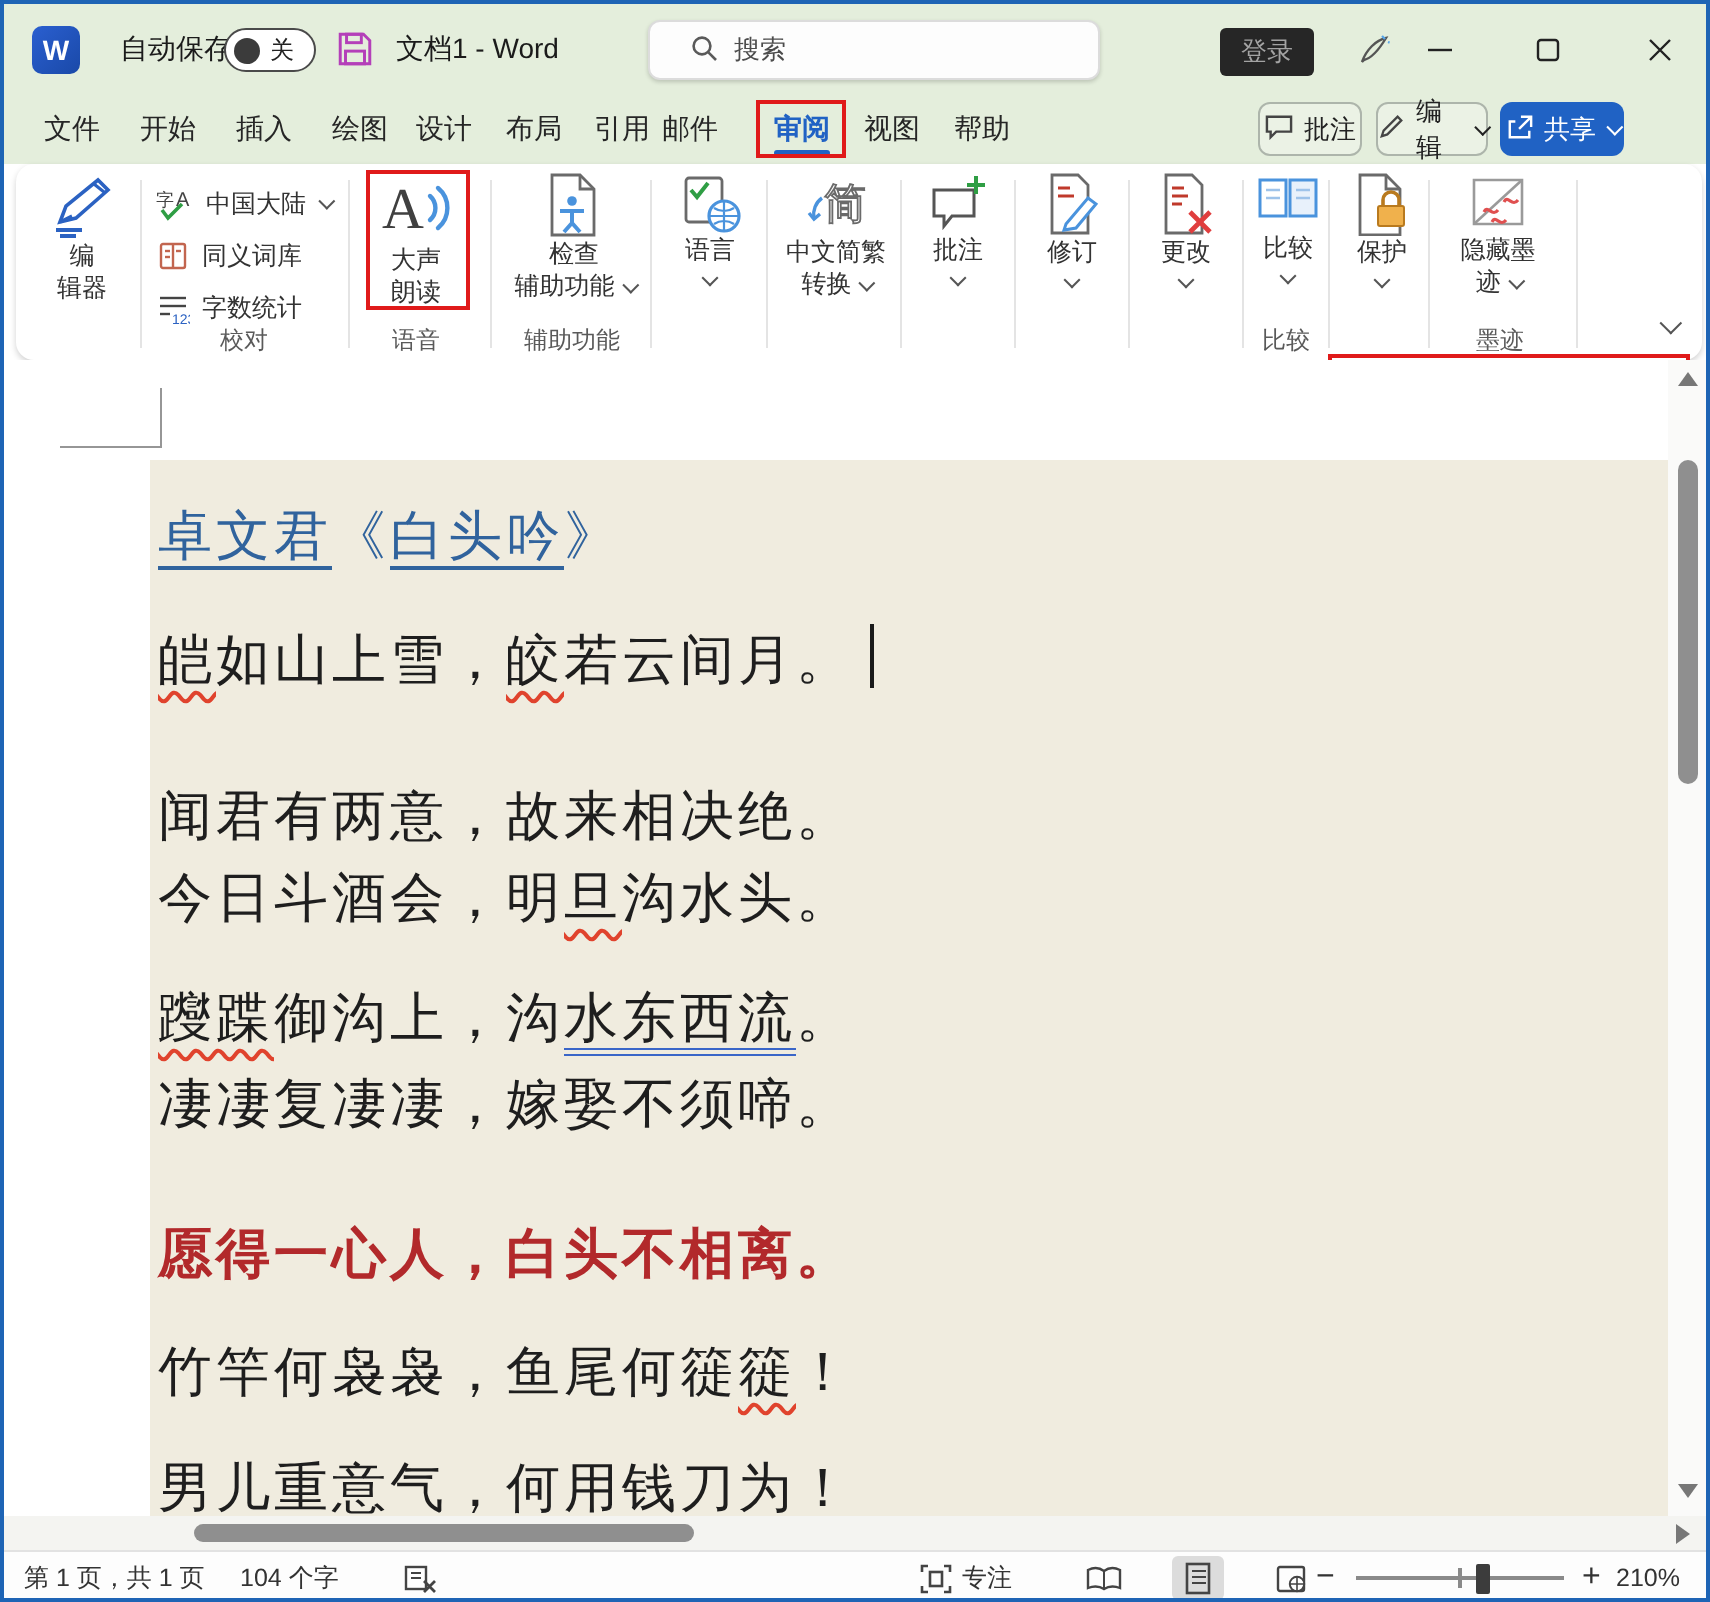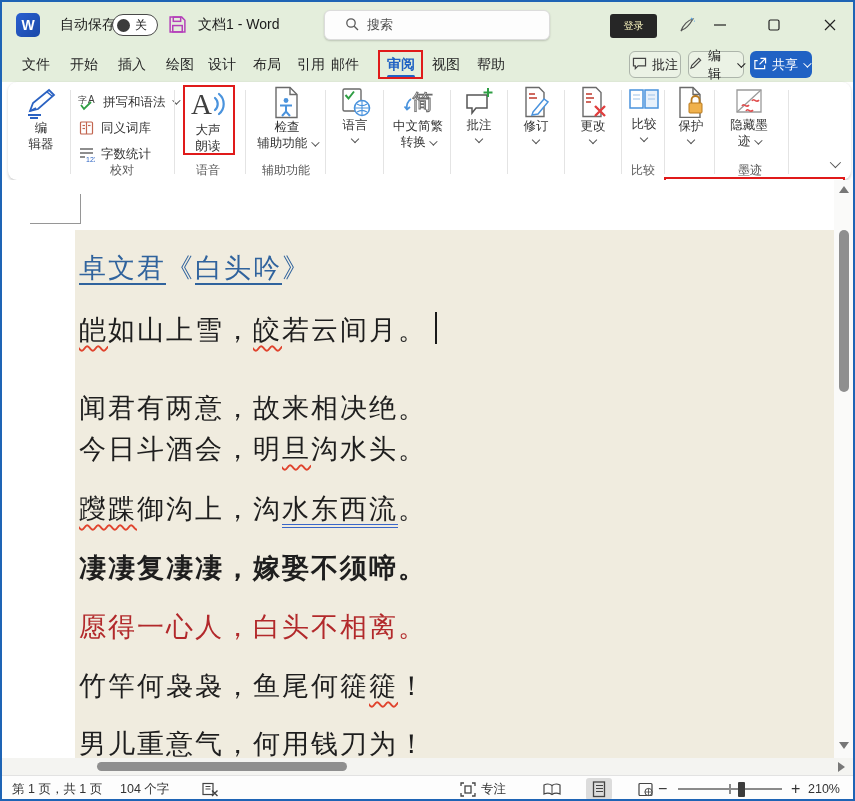--- a/index.html
+++ b/index.html
@@ -17,22 +17,22 @@
     background:linear-gradient(135deg,#2a5fd0,#1a49a8);color:#fff;font-weight:bold;font-size:14px;
     display:flex;align-items:center;justify-content:center}
   .tbtext{position:absolute;top:14px;font-size:14px;color:#1b1b1b}
   #autosave-toggle{position:absolute;left:110px;top:12px;width:46px;height:22px;border:1.5px solid #4a4a4a;
     border-radius:11px;background:#fff;display:flex;align-items:center}
   #autosave-knob{width:13px;height:13px;border-radius:50%;background:#3b3b3b;margin-left:4px}
   #autosave-state{font-size:12px;color:#222;margin-left:5px}
   #search-box{position:absolute;left:322px;top:8px;width:226px;height:30px;background:#fdfdfd;
     border:1px solid #dcdcdc;border-radius:6px;box-shadow:0 1px 2px rgba(0,0,0,.18);
     display:flex;align-items:center;padding-left:20px;gap:8px;font-size:13px;color:#4c4c4c}
-  #signin-btn{position:absolute;left:608px;top:12px;width:47px;height:24px;background:#262626;color:#fef9c3;
-    font-size:10px;border-radius:3px;display:flex;align-items:center;justify-content:center}
+  #signin-btn{position:absolute;left:608px;top:12px;width:47px;height:24px;background:#262626;color:#a3a3a3;
+    font-size:13px;border-radius:3px;display:flex;align-items:center;justify-content:center}
   .winbtn{position:absolute;top:8px;width:32px;height:30px;display:flex;align-items:center;justify-content:center}
   
   #tabrow{position:absolute;left:0;top:46px;width:100%;height:34px;background:var(--green)}
   .tab{position:absolute;top:2px;width:50px;height:30px;text-align:center;line-height:28px;
     font-size:14px;color:#262626;cursor:default}
   .tab.active{color:var(--accent);font-weight:700}
   .tab.active::after{content:"";position:absolute;left:50%;transform:translateX(-50%);bottom:2px;
     width:28px;height:3px;border-radius:2px;background:var(--accent)}
   .pillbtn{position:absolute;top:3px;height:27px;border:1px solid #adb5ab;border-radius:6px;
     display:flex;align-items:center;justify-content:center;gap:5px;font-size:13px;color:#222;background:rgba(255,255,255,.25)}
@@ -194,21 +194,21 @@
     <span class="lbl">辑器</span>
   </div>
   <div class="vdiv" style="left:68px"></div>
 
   <div class="prow" style="top:88px">
     <svg width="19" height="17">
       <text x="0" y="9" font-size="9" fill="#444">字</text>
         <text x="10" y="9" font-size="10" fill="#444">A</text>
       <path d="M3 11 l3 4 l7 -7" stroke="#2f9e44" stroke-width="1.8" fill="none"></path>
     </svg>
-    <span>拼写和语法</span>
+    <span>中国大陆</span>
     <span class="chev" style="color:#555"></span>
   </div>
   <div class="prow" style="top:114px">
     <svg width="17" height="16" viewBox="0 0 16 16" fill="none" stroke="#c2654f" stroke-width="1.2">
       <rect x="2" y="2" width="12" height="12" rx="1"></rect>
         <line x1="8" y1="2" x2="8" y2="14"></line>
       <line x1="4" y1="5.5" x2="6.5" y2="5.5"></line>
         <line x1="9.5" y1="5.5" x2="12" y2="5.5"></line>
         <line x1="4" y1="8.5" x2="6.5" y2="8.5"></line>
     </svg>
@@ -380,22 +380,22 @@
 
   <div id="canvas">
     <div class="cmark" style="left:78px;top:14px;width:1px;height:30px"></div>
     <div class="cmark" style="left:28px;top:43px;width:51px;height:1px"></div>
     <div id="document-page">
         <div class="doc-line" style="top: 82px;"><span class="spell">皑</span><span>如山上雪，</span><span class="spell">皎</span><span>若云间月。</span><span class="caret"></span></div>
         <div class="doc-line" style="top: 20px;"><span class="link">卓文君</span><span class="link-plain">《</span><span class="link">白头吟</span><span class="link-plain">》</span></div>
         <div class="doc-line" style="top: 160px;"><span>闻君有两意，故来相决绝。</span></div>
         <div class="doc-line" style="top: 201px;"><span>今日斗酒会，明</span><span class="spell">旦</span><span>沟水头。</span></div>
         <div class="doc-line" style="top: 261px;"><span class="spell">躞蹀</span><span>御沟上，沟</span><span class="grammar">水东西流</span><span>。</span></div>
-        <div class="doc-line" style="top: 320px; font-weight: bold;"><span>凄凄复凄凄，嫁娶不须啼。</span></div>
-        <div class="doc-line" style="top: 379px;"><span class="red">愿得一心人，白头不相离。</span></div>
+        <div class="doc-line" style="top: 304px;"><span>凄凄复凄凄，嫁娶不须啼。</span></div>
+        <div class="doc-line" style="top: 379px; font-weight: bold;"><span class="red">愿得一心人，白头不相离。</span></div>
         <div class="doc-line" style="top: 438px;"><span>竹竿何袅袅，鱼尾何</span><span>簁</span><span class="spell">簁</span><span>！</span></div>
         <div class="doc-line" style="top: 496px;"><span>男儿重意气，何用钱刀为！</span></div>
       </div>
 
   </div>
 
   <div id="vscroll">
     <div class="abs" style="left:5px;top:6px">
         <div class="arr-up"></div>
       </div>

